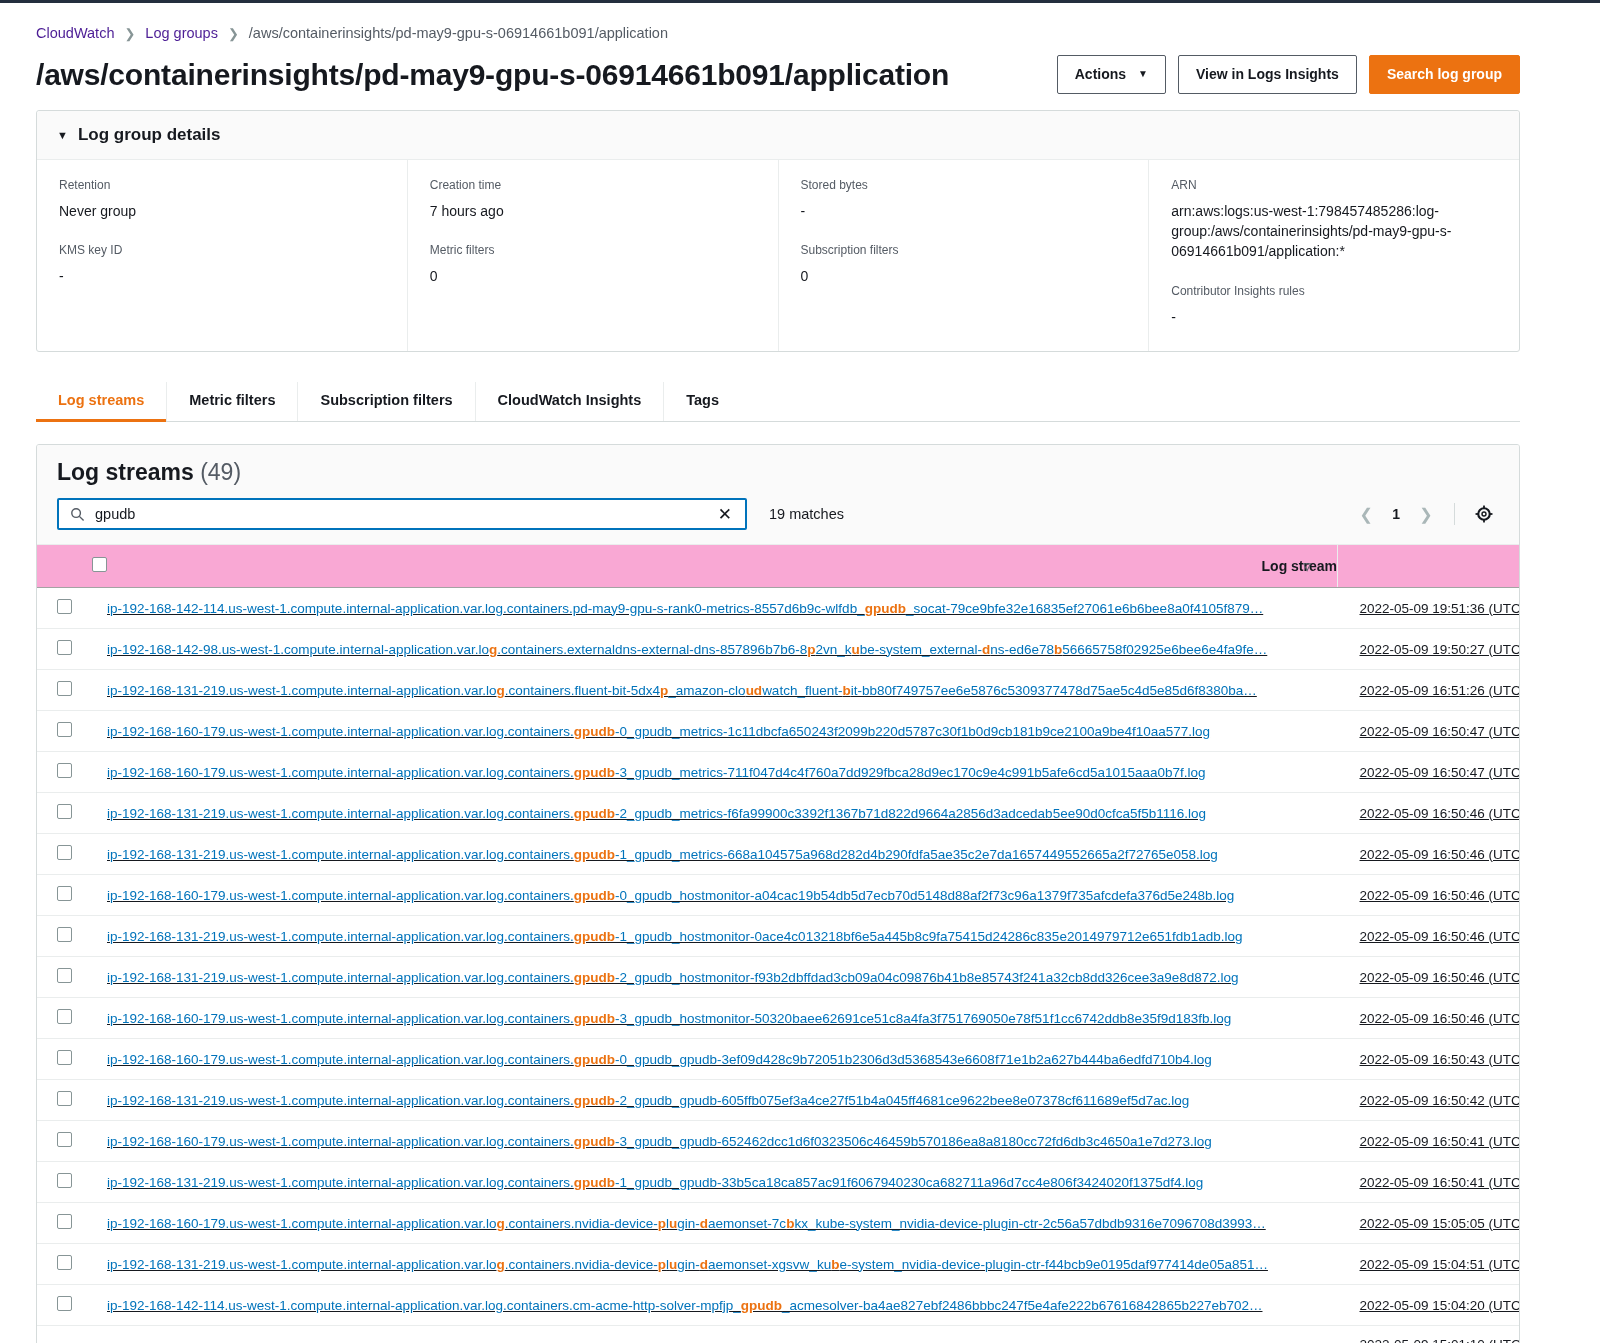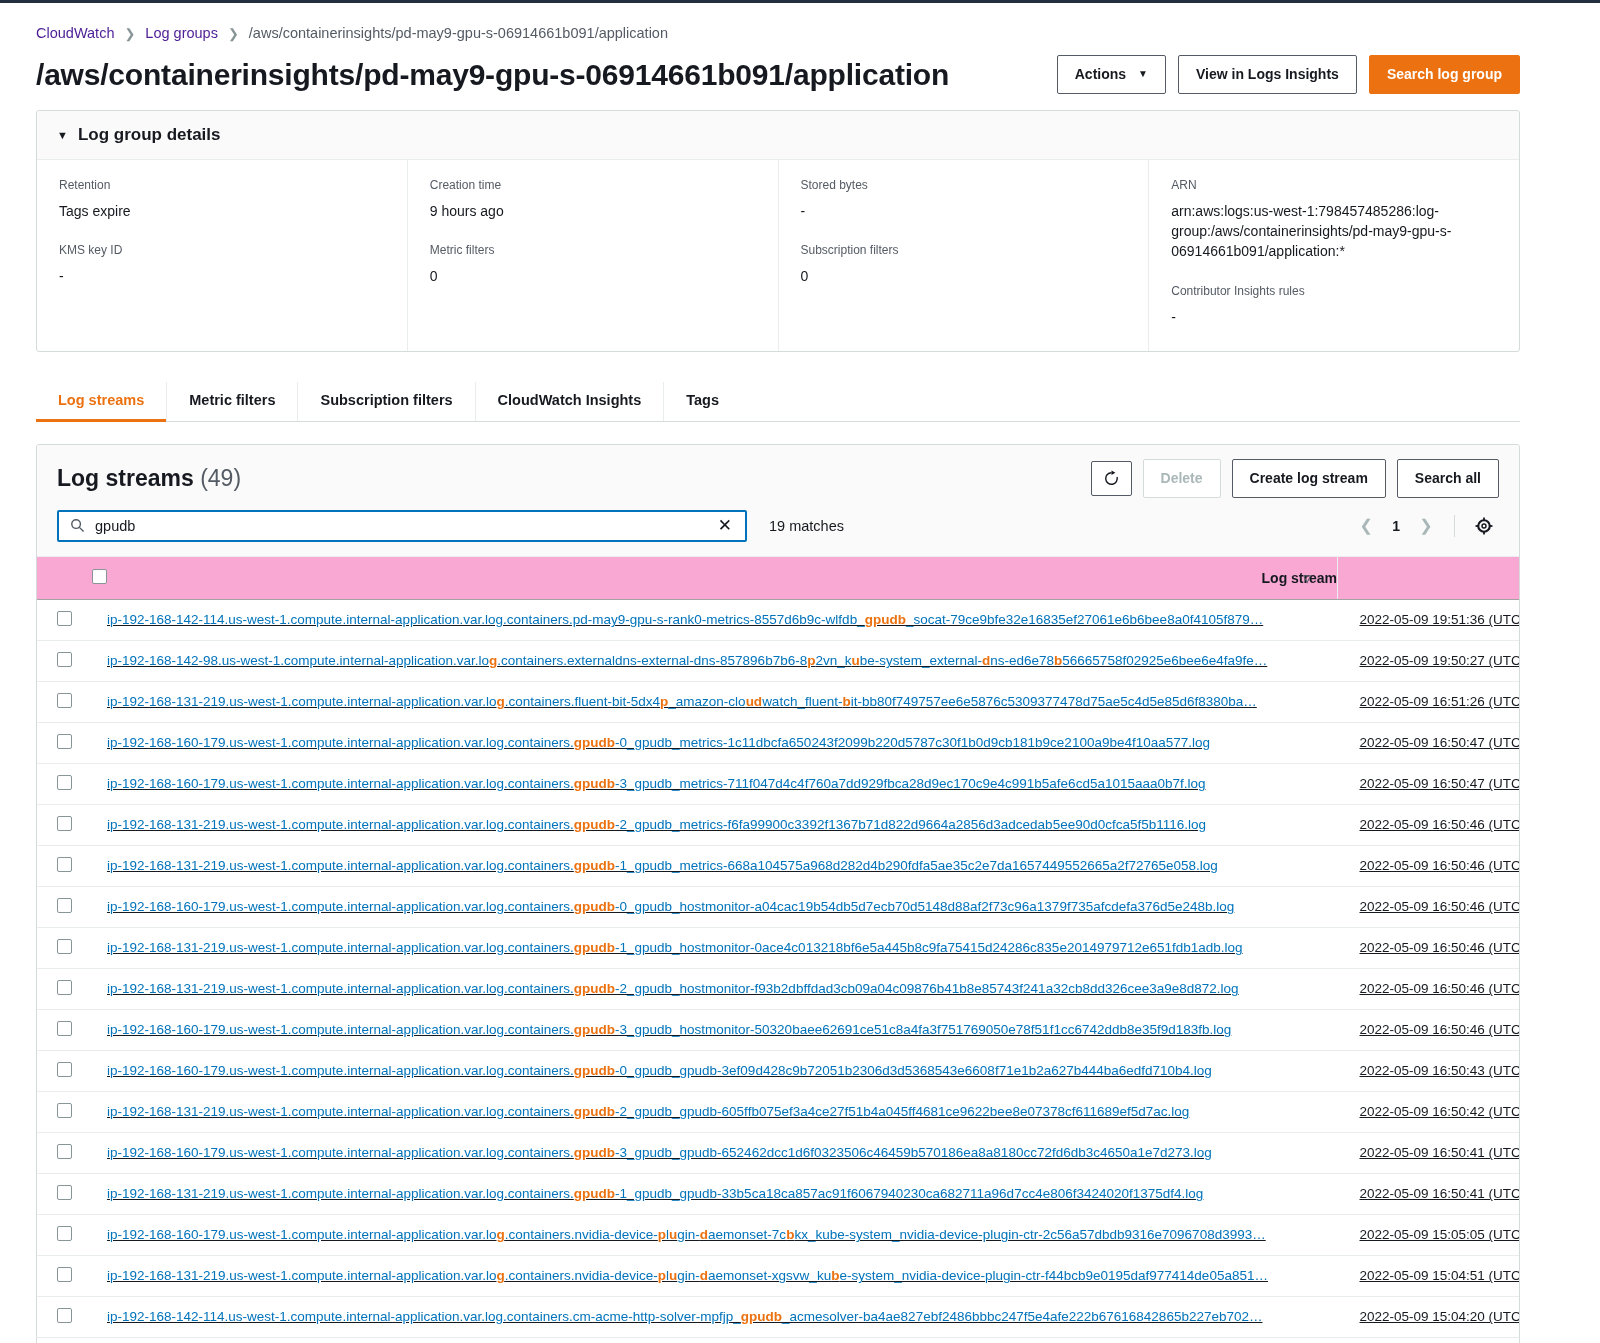--- a/index.html
+++ b/index.html
@@ -384,27 +384,27 @@
   </div>
 
   <div class="panel">
     <div class="panel-header">
       <span class="twisty">▼</span>
       <span>Log group details</span>
     </div>
     <div class="panel-body">
       <div class="detail-col">
         <div class="detail-label">Retention</div>
-        <div class="detail-value">Tags expire</div>
+        <div class="detail-value">Never group</div>
         <div class="detail-label">KMS key ID</div>
         <div class="detail-value">-</div>
       </div>
       <div class="detail-col">
         <div class="detail-label">Creation time</div>
-        <div class="detail-value">9 hours ago</div>
+        <div class="detail-value">7 hours ago</div>
         <div class="detail-label">Metric filters</div>
         <div class="detail-value">0</div>
       </div>
       <div class="detail-col">
         <div class="detail-label">Stored bytes</div>
         <div class="detail-value">-</div>
         <div class="detail-label">Subscription filters</div>
         <div class="detail-value">0</div>
       </div>
       <div class="detail-col">
@@ -423,31 +423,20 @@
     <div class="tab">CloudWatch Insights</div>
     <div class="tab">Tags</div>
   </div>
 
   <div class="table-card">
     <div class="table-toolbar">
       <div class="toolbar-top">
         <div class="table-heading">
           <span>Log streams</span>
           <span class="count">(49)</span>
-        </div>
-        <div class="toolbar-buttons">
-          <div class="icon-btn">
-            <svg width="17" height="17" viewBox="0 0 20 20">
-              <path d="M10 3.2a6.8 6.8 0 1 0 6.55 5" fill="none" stroke="#16191f" stroke-width="1.7"></path>
-              <path d="M10 0.6 L10 6.0 L14.6 3.3 Z" fill="#16191f"></path>
-            </svg>
-          </div>
-          <button class="btn disabled" disabled="">Delete</button>
-          <button class="btn">Create log stream</button>
-          <button class="btn">Search all</button>
         </div>
       </div>
       <div class="toolbar-bottom">
         <div class="search-wrap">
           <span class="search-icon-box">
             <svg width="15" height="15" viewBox="0 0 16 16">
               <circle cx="6.5" cy="6.5" r="4.6" fill="none" stroke="#545b64" stroke-width="1.5"></circle>
               <line x1="10" y1="10" x2="14.5" y2="14.5" stroke="#545b64" stroke-width="1.5"></line>
             </svg>
           </span>

